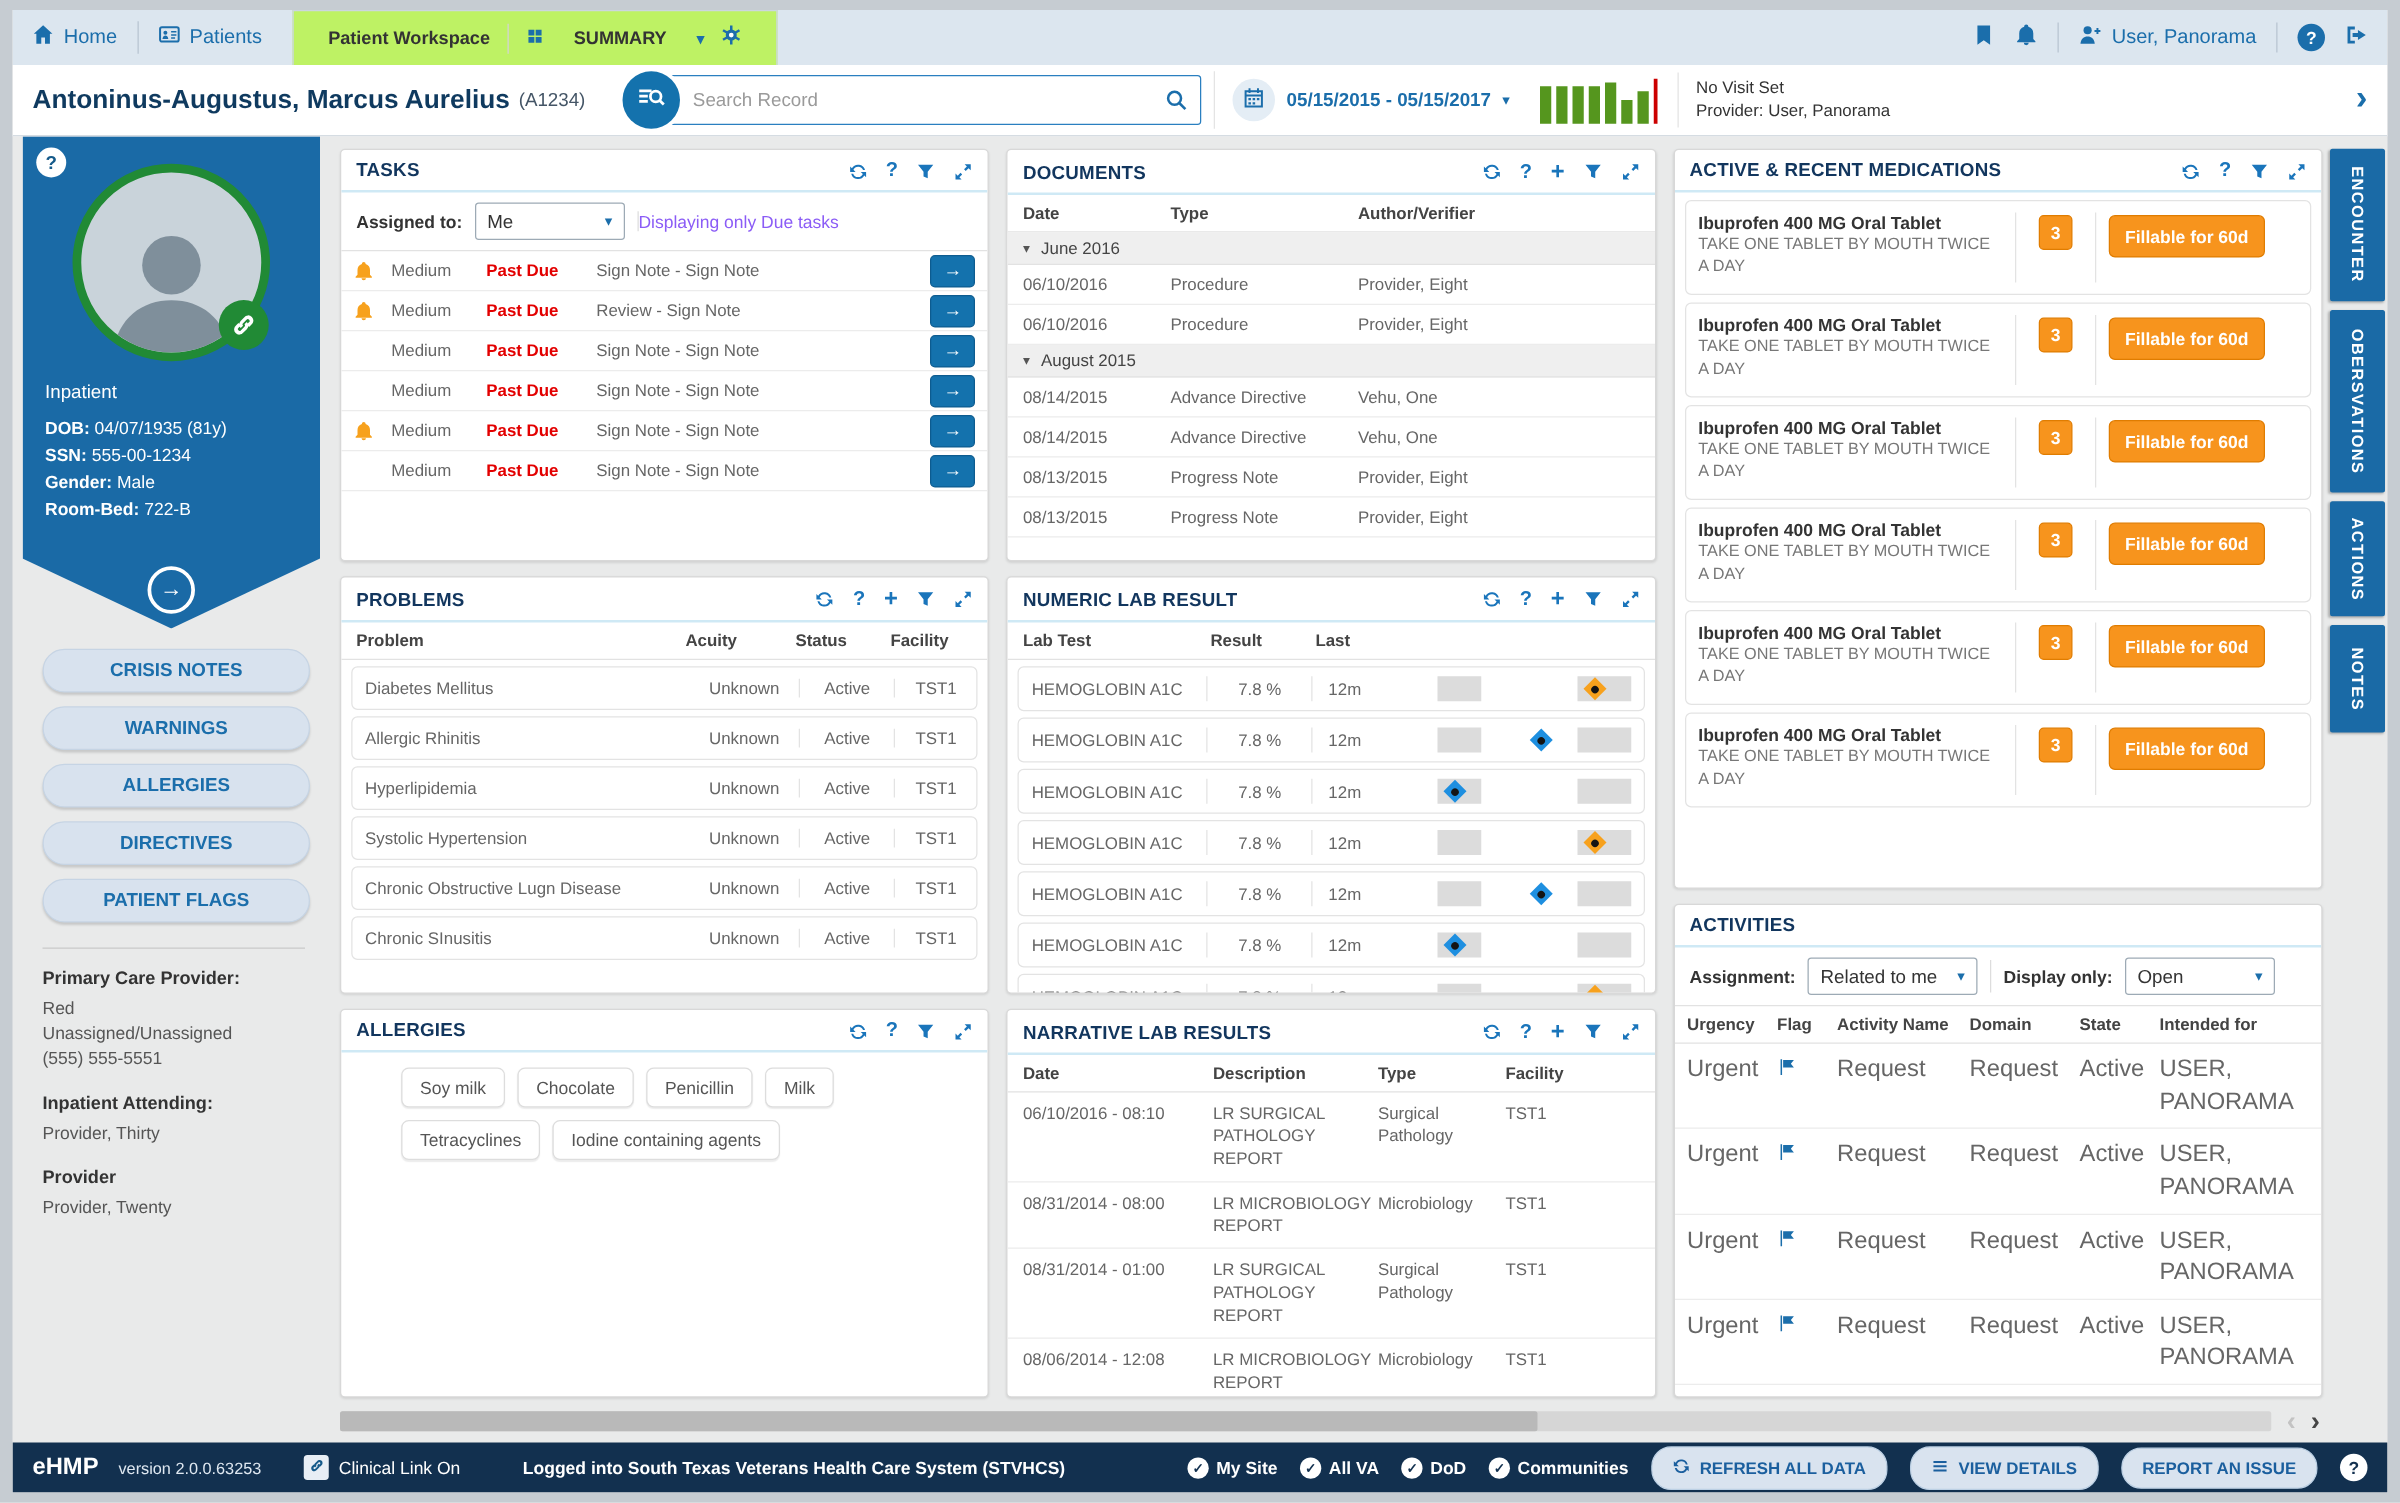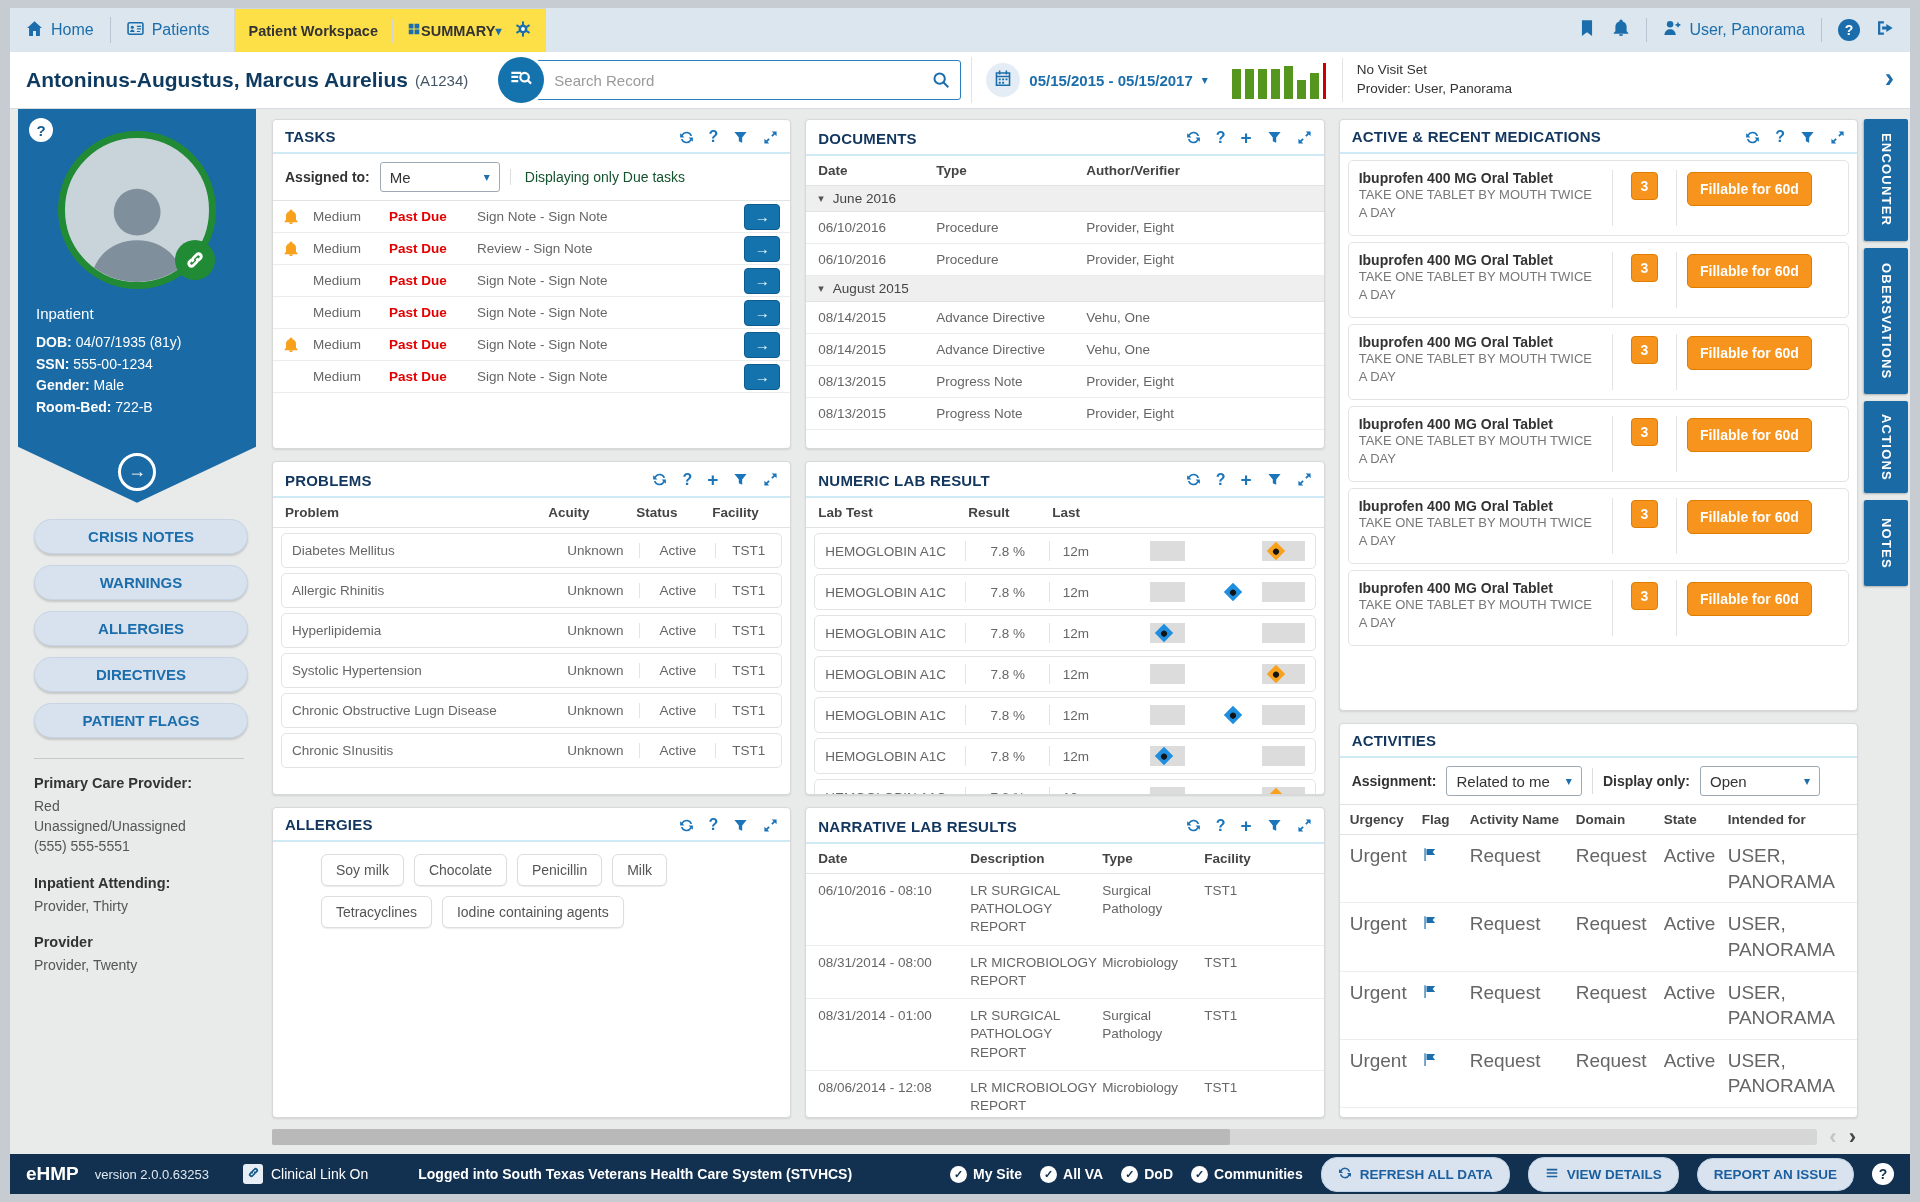--- a/index.html
+++ b/index.html
@@ -10,24 +10,24 @@
     font-family:"Liberation Sans", sans-serif;
     color:#333;
   }
   .app { width:1900px; height:1186px; display:flex; flex-direction:column; background:#e9eaea; overflow:hidden; }
 
   
   .topnav { flex:0 0 44px; background:#dce6ef; display:flex; align-items:stretch; font-size:16px; }
   .nav-item { display:flex; align-items:center; gap:8px; padding:0 16px; color:#1b6eab; cursor:pointer; }
   .nav-item svg { width:17px; height:17px; fill:#1b6eab; }
   .nav-sep { width:1px; background:#b7c4d1; margin:9px 0; }
-  .tabbox { background:#fde047; display:flex; align-items:center; padding:0 14px; gap:14px; margin-left:8px; border:1px solid #ccd6df; border-bottom:none; }
+  .tabbox { background:#bef264; display:flex; align-items:center; padding:0 28px; gap:14px; margin-left:8px; border:1px solid #ccd6df; border-bottom:none; }
   .tabbox .wslabel { font-weight:bold; color:#333; font-size:14.5px; }
   .tab-sep { width:1px; height:24px; background:#d4d4d4; }
-  .summary { display:flex; align-items:center; gap:0; font-weight:bold; color:#333; font-size:14.5px; }
+  .summary { display:flex; align-items:center; gap:24px; font-weight:bold; color:#333; font-size:14.5px; }
   .summary svg { width:14px; height:14px; fill:#1b6eab; }
   .caret { color:#1b6eab; font-size:12px; }
   .gear svg { width:16px; height:16px; fill:#1b6eab; }
   .topnav-right { margin-left:auto; display:flex; align-items:center; gap:16px; padding-right:16px; color:#1b6eab; }
   .topnav-right svg { width:18px; height:18px; fill:#1b6eab; }
   .tn-user { display:flex; align-items:center; gap:8px; font-size:16px; }
   .help-bub { width:22px; height:22px; border-radius:50%; background:#1b6eab; color:#fff; font-weight:bold; display:flex; align-items:center; justify-content:center; font-size:14px; }
 
   
   .banner { flex:0 0 57px; background:#fff; display:flex; align-items:center; padding:0 16px; border-bottom:1px solid #d5dce2; }
@@ -95,21 +95,21 @@
   .tgrid { display:grid; grid-template-columns:30px 76px 88px 1fr 48px; align-items:center; }
   .thead-row { padding:7px 10px; }
   .trow { padding:2px 10px; border-bottom:1px solid #ececec; color:#666; font-size:13.5px; min-height:32px; cursor:pointer; }
   .c-due { color:#e30000; font-weight:bold; }
   .bell { display:flex; }
   .bell svg { width:16px; height:16px; fill:#f7a11d; }
   .gobtn { width:36px; height:26px; background:#1472ad; border:1px solid #0d5c90; border-radius:4px; color:#fff; font-size:15px; font-weight:bold; justify-self:end; cursor:pointer; }
   .ttools { display:flex; align-items:center; gap:10px; padding:8px 12px; border-bottom:1px solid #e2e2e2; font-size:14px; color:#333; }
   .ttools label { font-weight:bold; }
   .select { border:1px solid #9daab5; border-radius:3px; height:30px; display:flex; align-items:center; padding:0 9px; font-size:15px; background:#fff; min-width:120px; justify-content:space-between; gap:16px; cursor:pointer; }
-  .tnote { border-left:1px solid #ddd; padding-left:14px; color:#14532d; }
+  .tnote { border-left:1px solid #ddd; padding-left:0; color:#8b5cf6; }
 
   
   .dgrid { display:grid; grid-template-columns:118px 150px 1fr; align-items:start; }
   .dhead-row { padding:7px 12px; }
   .dgroup { background:#efefef; padding:5px 12px; color:#444; font-size:13.5px; display:flex; gap:9px; align-items:center; border-bottom:1px solid #e2e2e2; cursor:pointer; }
   .gcaret { color:#555; font-size:11px; }
   .drow { padding:8px 12px; border-bottom:1px solid #ececec; color:#666; font-size:13.5px; cursor:pointer; }
 
   
   .pgrid { display:grid; grid-template-columns:1fr 88px 76px 66px; align-items:center; }

